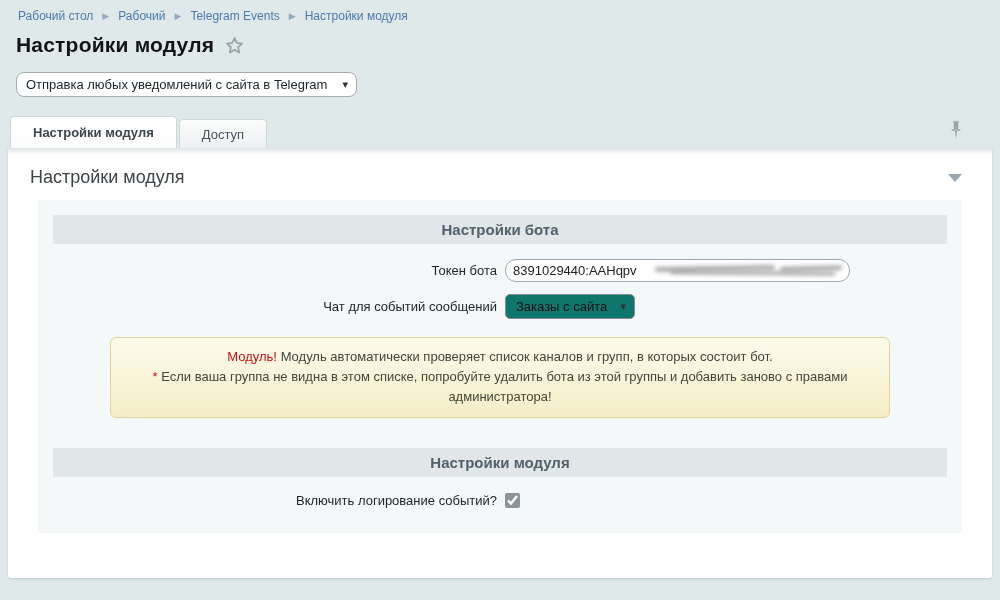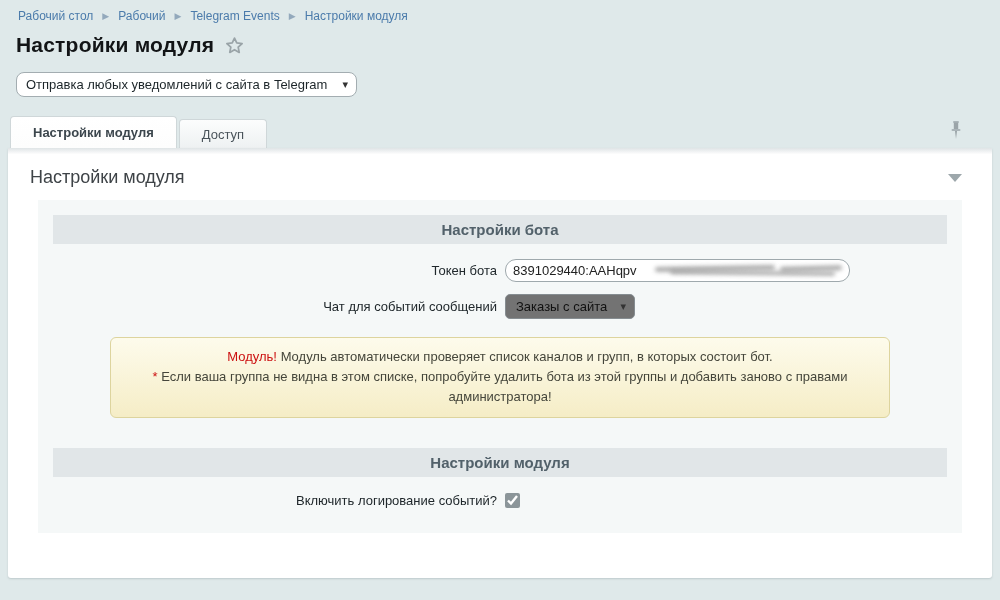--- a/index.html
+++ b/index.html
@@ -78,21 +78,21 @@
   }
   .smudge { position:absolute; background:#8f8f8f; border-radius:4px; filter:blur(2px); opacity:0.75; pointer-events:none; }
   .smudge.s1 { left:150px; top:7px; width:120px; height:5px; transform:rotate(-1deg); }
   .smudge.s2 { left:165px; top:12px; width:165px; height:4px; transform:rotate(0.6deg); }
   .smudge.s3 { left:275px; top:7px; width:62px; height:5px; transform:rotate(-1.5deg); }
 
   .chat-select-wrap { position:relative; display:inline-block; }
   .chat-select {
     -webkit-appearance:none; appearance:none;
     font-family:inherit; font-size:13px; color:#111;
-    background:#737373; border:1px solid #868d91; border-radius:5px;
+    background:#0f766e; border:1px solid #868d91; border-radius:5px;
     padding:2px 26px 3px 10px; height:25px;
   }
 
   
   .warning-box {
     width:780px; margin:18px auto 0 auto;
     background:linear-gradient(#fdfbec,#f5edc6);
     border:1px solid #ded median; border:1px solid #ddd49e;
     border-radius:6px; padding:9px 26px 10px 26px;
     text-align:center; line-height:1.55; color:#45463b; font-size:13px;

